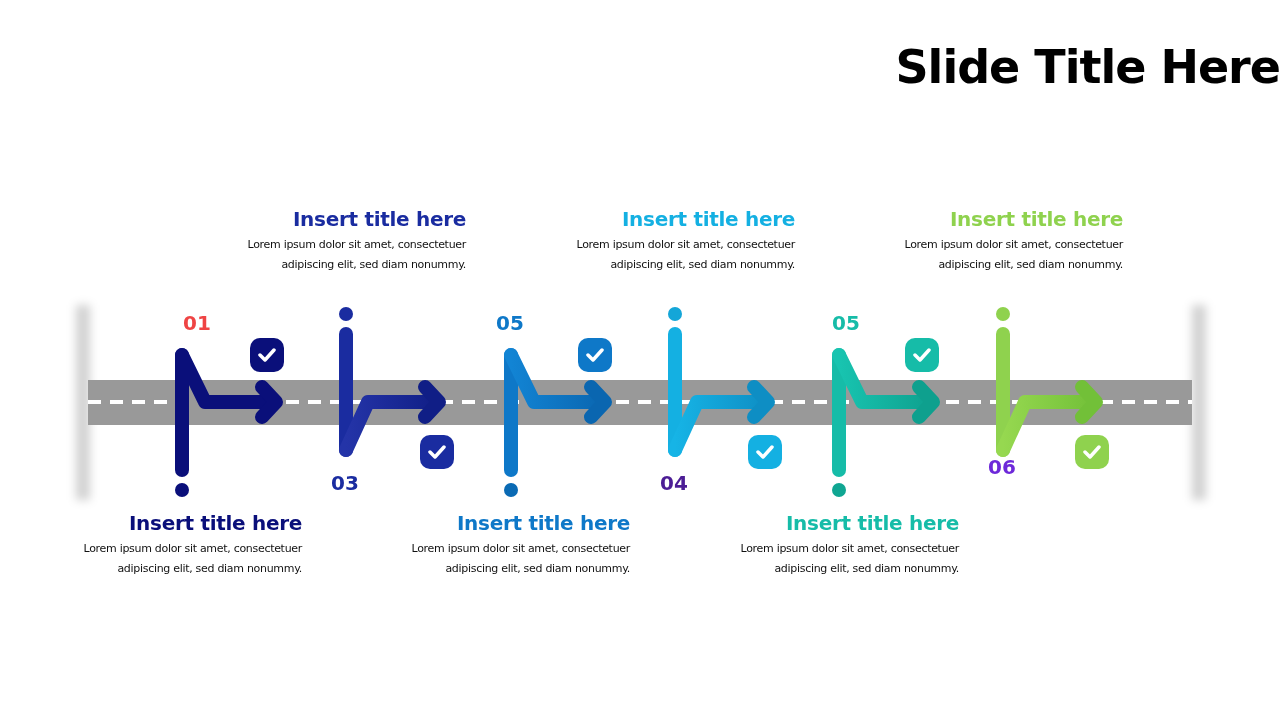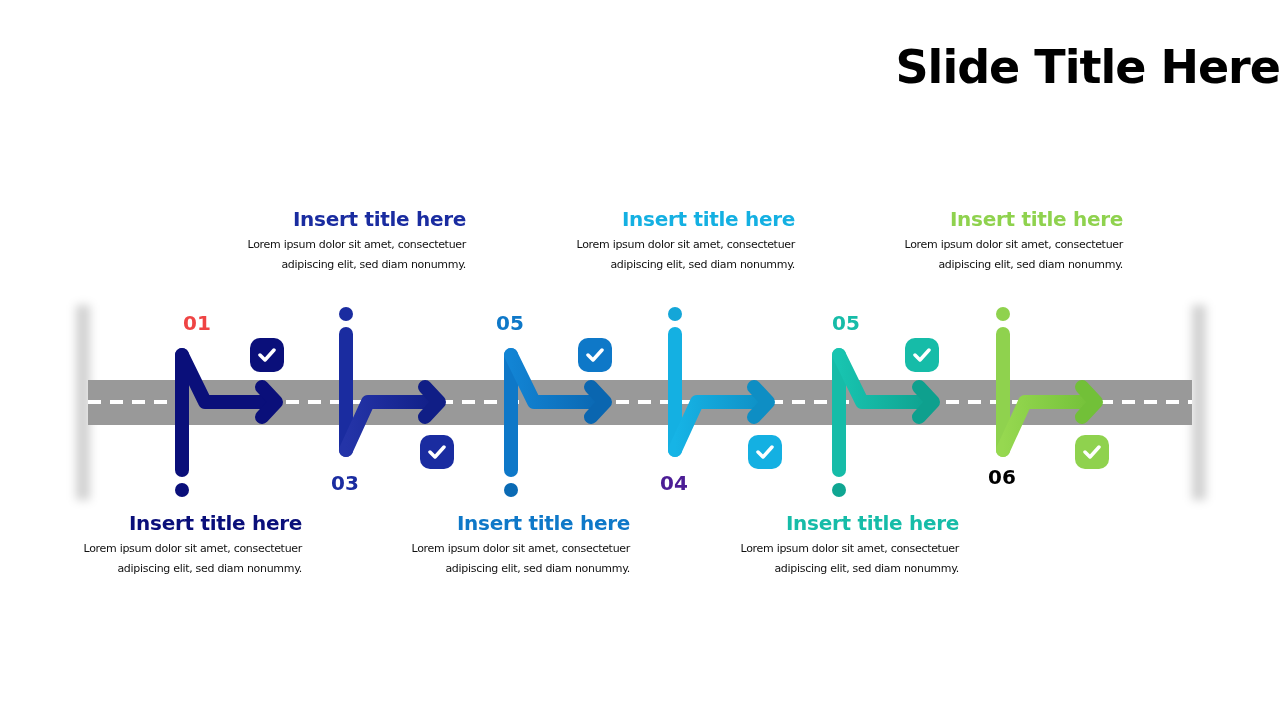--- a/index.html
+++ b/index.html
@@ -98,21 +98,21 @@
       <circle cx="1003" cy="314" r="7" fill="#8fd24e" stroke="none"></circle>
     </g>
   </g>
 </svg>
 
 <div class="num" style="left:167px; top:311px; color:#ef4444;">01</div>
 <div class="num" style="left:315px; top:471px; color:#1a2ca0;">03</div>
 <div class="num" style="left:480px; top:311px; color:#0e78c8;">05</div>
 <div class="num" style="left:644px; top:471px; color:#4c1d95;">04</div>
 <div class="num" style="left:816px; top:311px; color:#16bca8;">05</div>
-<div class="num" style="left:972px; top:465px; color:#000000;">06</div>
+<div class="num" style="left:972px; top:455px; color:#6d28d9;">06</div>
 
 <div class="check" style="left:250px; top:338px; background:#0a0f7a;">
   <svg width="18" height="14">
       <polyline points="2,7 7,12 16,2" fill="none" stroke="#fff" stroke-width="3.5" stroke-linecap="round" stroke-linejoin="round"></polyline>
     </svg>
 </div>
 <div class="check" style="left:420px; top:435px; background:#1a2ca0;">
   <svg width="18" height="14">
       <polyline points="2,7 7,12 16,2" fill="none" stroke="#fff" stroke-width="3.5" stroke-linecap="round" stroke-linejoin="round"></polyline>
     </svg>

